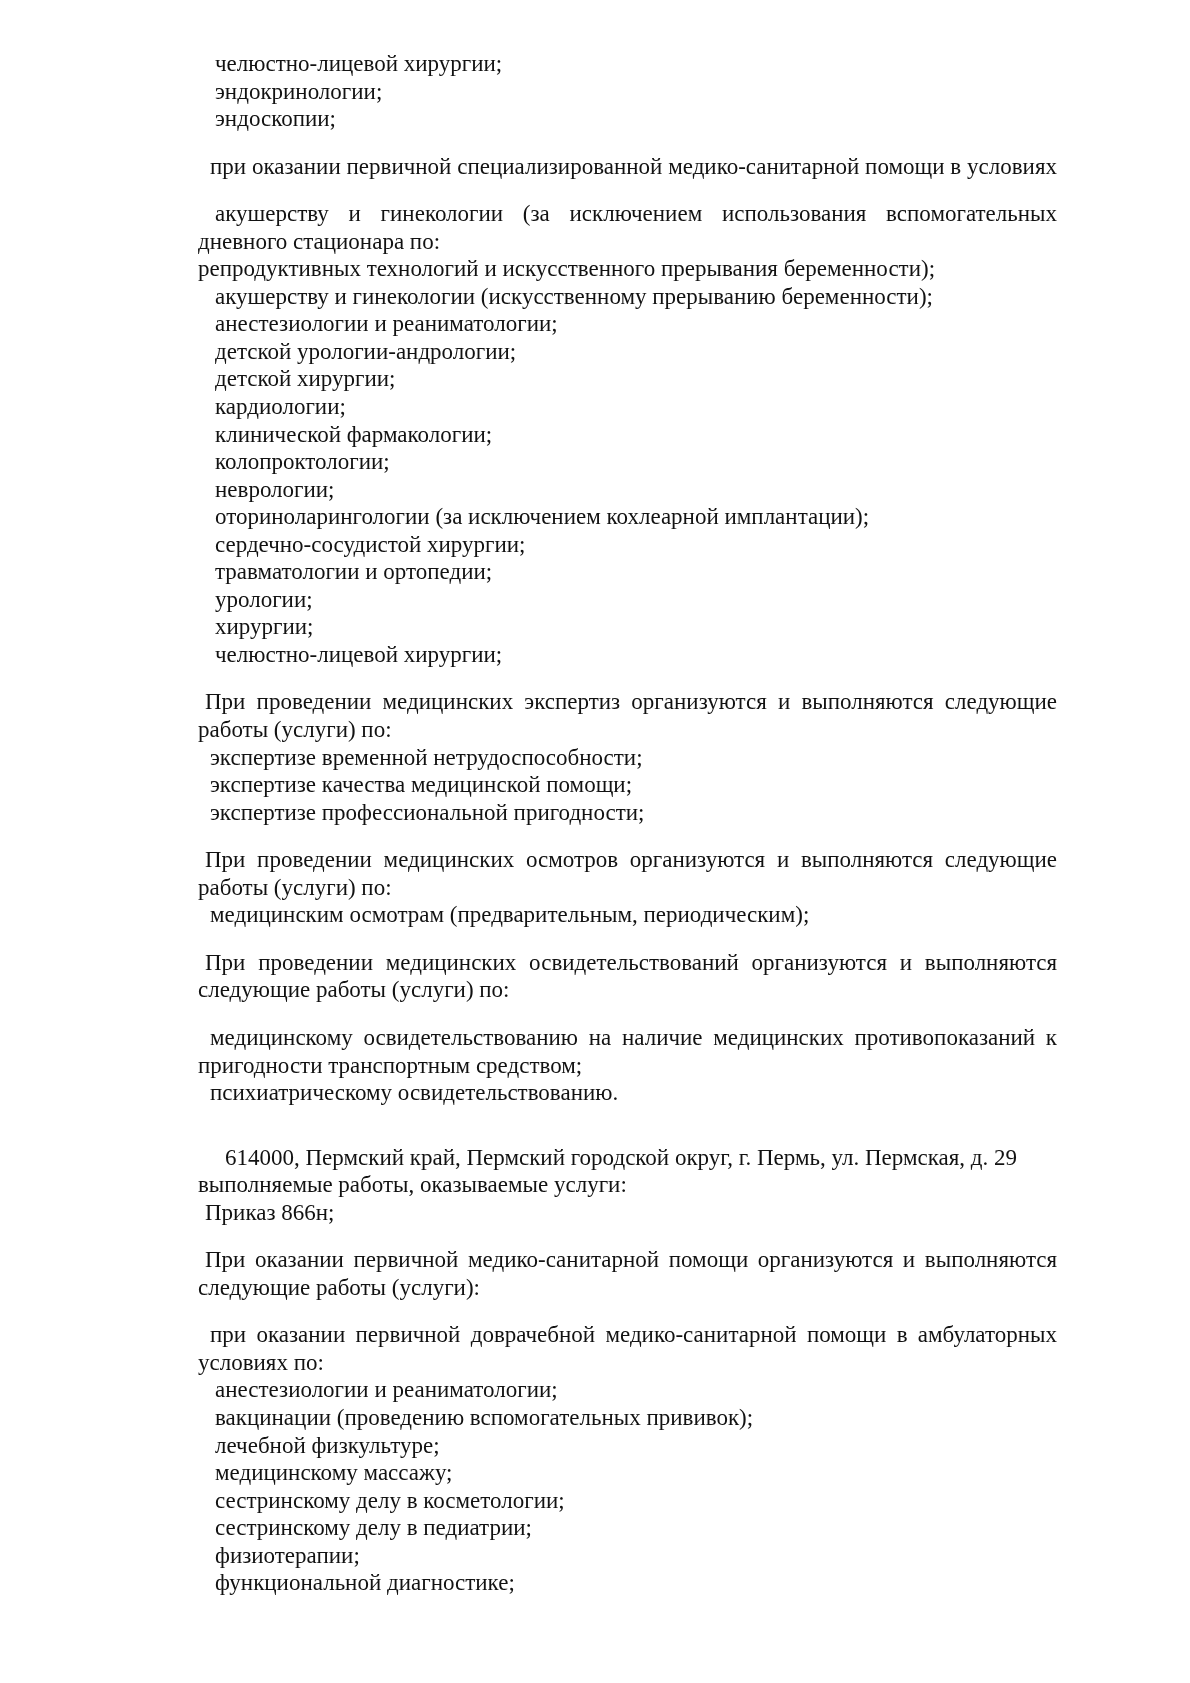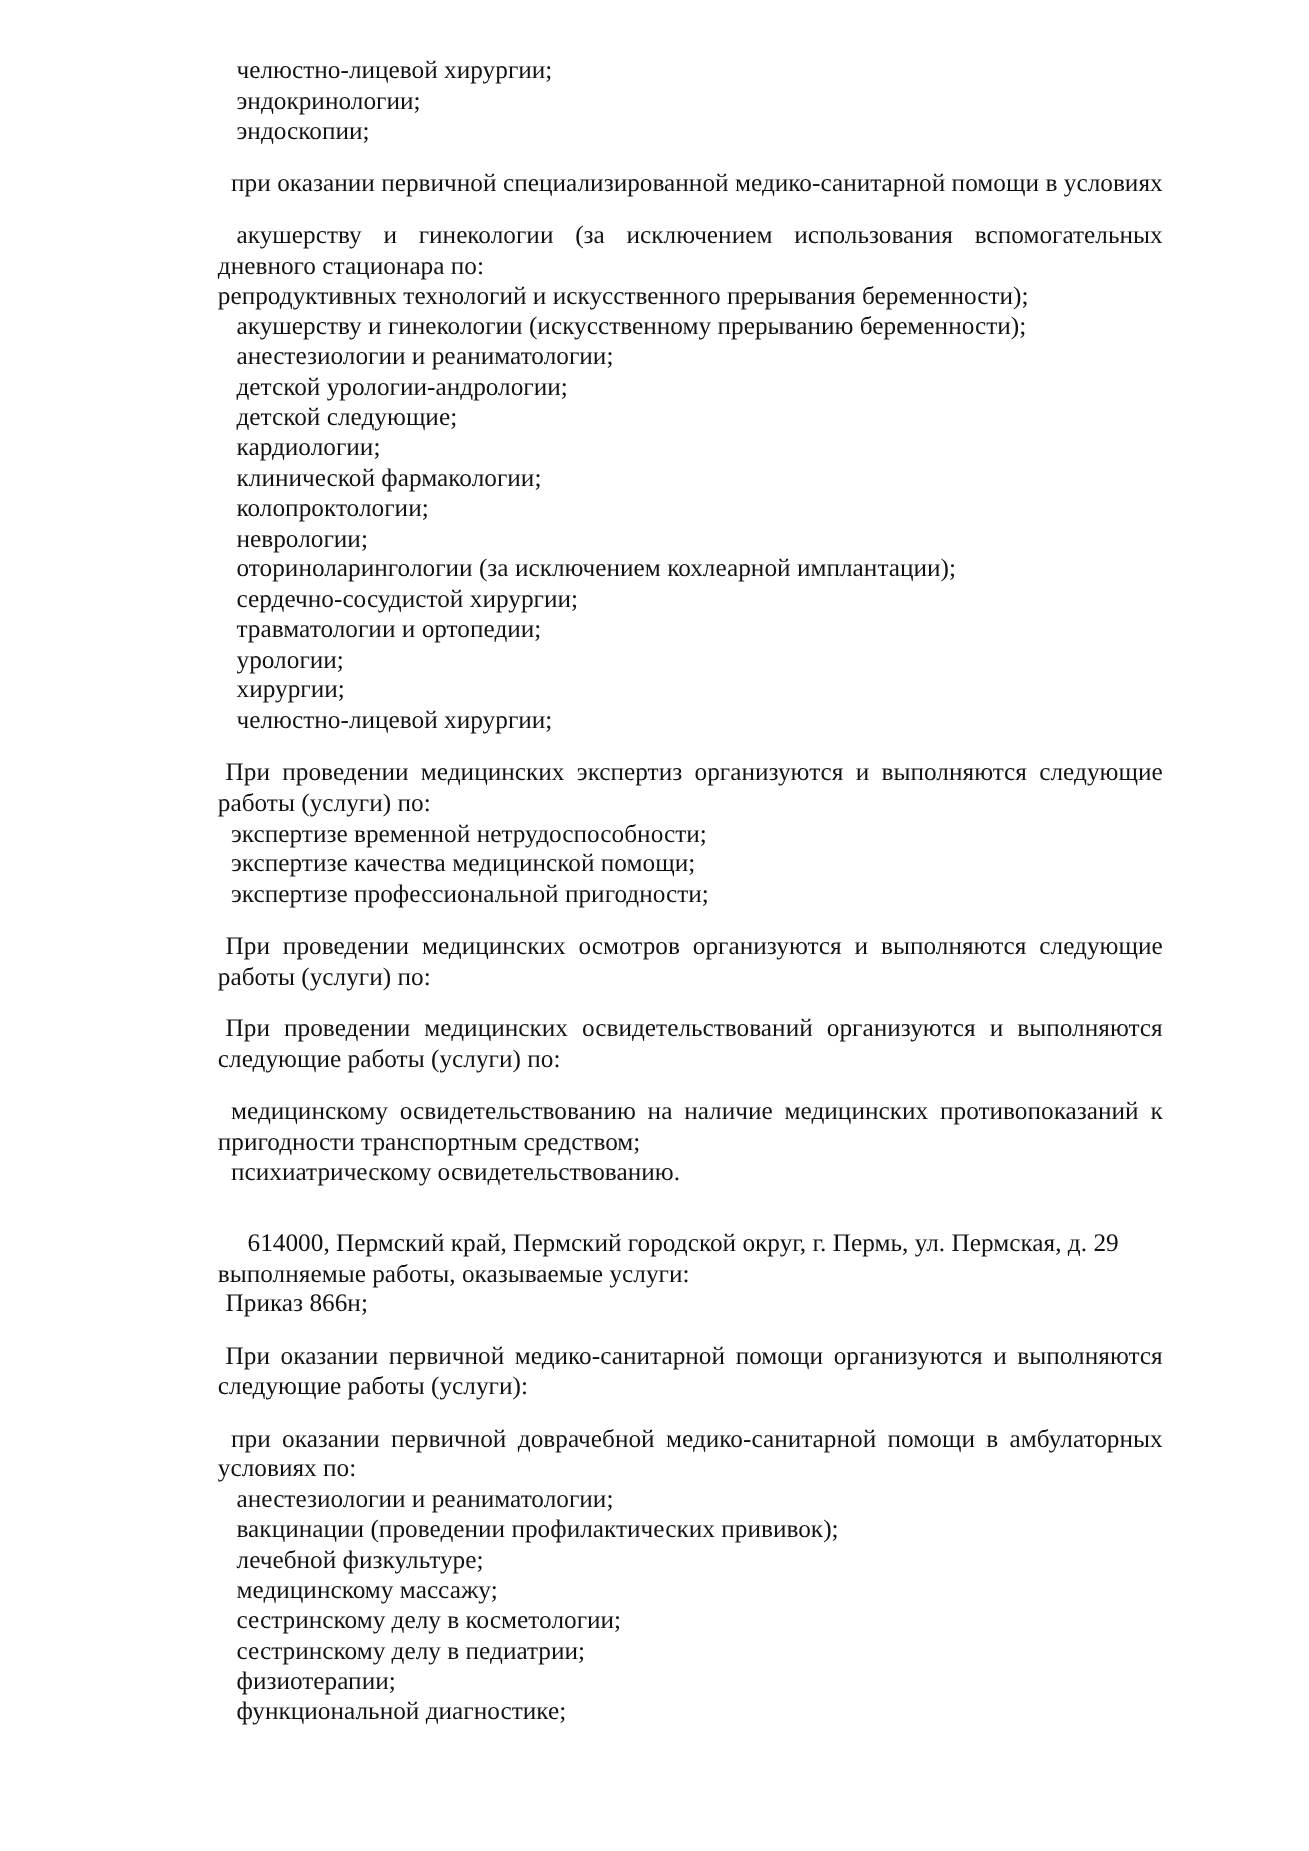--- a/index.html
+++ b/index.html
@@ -42,52 +42,53 @@
       <div class="line ind3">челюстно-лицевой хирургии;</div>
       <div class="line ind3">эндокринологии;</div>
       <div class="line ind3">эндоскопии;</div>
       <div class="line ind2 just">при оказании первичной специализированной медико-санитарной помощи в условиях</div>
       <div class="line ind3 just">акушерству и гинекологии (за исключением использования вспомогательных</div>
       <div class="line ind0">дневного стационара по:</div>
       <div class="line ind0">репродуктивных технологий и искусственного прерывания беременности);</div>
       <div class="line ind3">акушерству и гинекологии (искусственному прерыванию беременности);</div>
       <div class="line ind3">анестезиологии и реаниматологии;</div>
       <div class="line ind3">детской урологии-андрологии;</div>
-      <div class="line ind3">детской следующие;</div>
+      <div class="line ind3">детской хирургии;</div>
       <div class="line ind3">кардиологии;</div>
       <div class="line ind3">клинической фармакологии;</div>
       <div class="line ind3">колопроктологии;</div>
       <div class="line ind3">неврологии;</div>
       <div class="line ind3">оториноларингологии (за исключением кохлеарной имплантации);</div>
       <div class="line ind3">сердечно-сосудистой хирургии;</div>
       <div class="line ind3">травматологии и ортопедии;</div>
       <div class="line ind3">урологии;</div>
       <div class="line ind3">хирургии;</div>
       <div class="line ind3">челюстно-лицевой хирургии;</div>
       <div class="line ind1 just">При проведении медицинских экспертиз организуются и выполняются следующие</div>
       <div class="line ind0">работы (услуги) по:</div>
       <div class="line ind2">экспертизе временной нетрудоспособности;</div>
       <div class="line ind2">экспертизе качества медицинской помощи;</div>
       <div class="line ind2">экспертизе профессиональной пригодности;</div>
       <div class="line ind1 just">При проведении медицинских осмотров организуются и выполняются следующие</div>
       <div class="line ind0">работы (услуги) по:</div>
+      <div class="line ind2">медицинским осмотрам (предварительным, периодическим);</div>
       <div class="line ind1 just">При проведении медицинских освидетельствований организуются и выполняются</div>
       <div class="line ind0">следующие работы (услуги) по:</div>
       <div class="line ind2 just">медицинскому освидетельствованию на наличие медицинских противопоказаний к</div>
       <div class="line ind0">пригодности транспортным средством;</div>
       <div class="line ind2">психиатрическому освидетельствованию.</div>
       <div class="line ind1 gap">614000, Пермский край, Пермский городской округ, г. Пермь, ул. Пермская, д. 29</div>
       <div class="line ind0">выполняемые работы, оказываемые услуги:</div>
       <div class="line ind1">Приказ 866н;</div>
       <div class="line ind1 just">При оказании первичной медико-санитарной помощи организуются и выполняются</div>
       <div class="line ind0">следующие работы (услуги):</div>
       <div class="line ind2 just">при оказании первичной доврачебной медико-санитарной помощи в амбулаторных</div>
       <div class="line ind0">условиях по:</div>
       <div class="line ind3">анестезиологии и реаниматологии;</div>
-      <div class="line ind3">вакцинации (проведении профилактических прививок);</div>
+      <div class="line ind3">вакцинации (проведению вспомогательных прививок);</div>
       <div class="line ind3">лечебной физкультуре;</div>
       <div class="line ind3">медицинскому массажу;</div>
       <div class="line ind3">сестринскому делу в косметологии;</div>
       <div class="line ind3">сестринскому делу в педиатрии;</div>
       <div class="line ind3">физиотерапии;</div>
       <div class="line ind3">функциональной диагностике;</div>
     </div>
 </div>
 
 </body></html>

